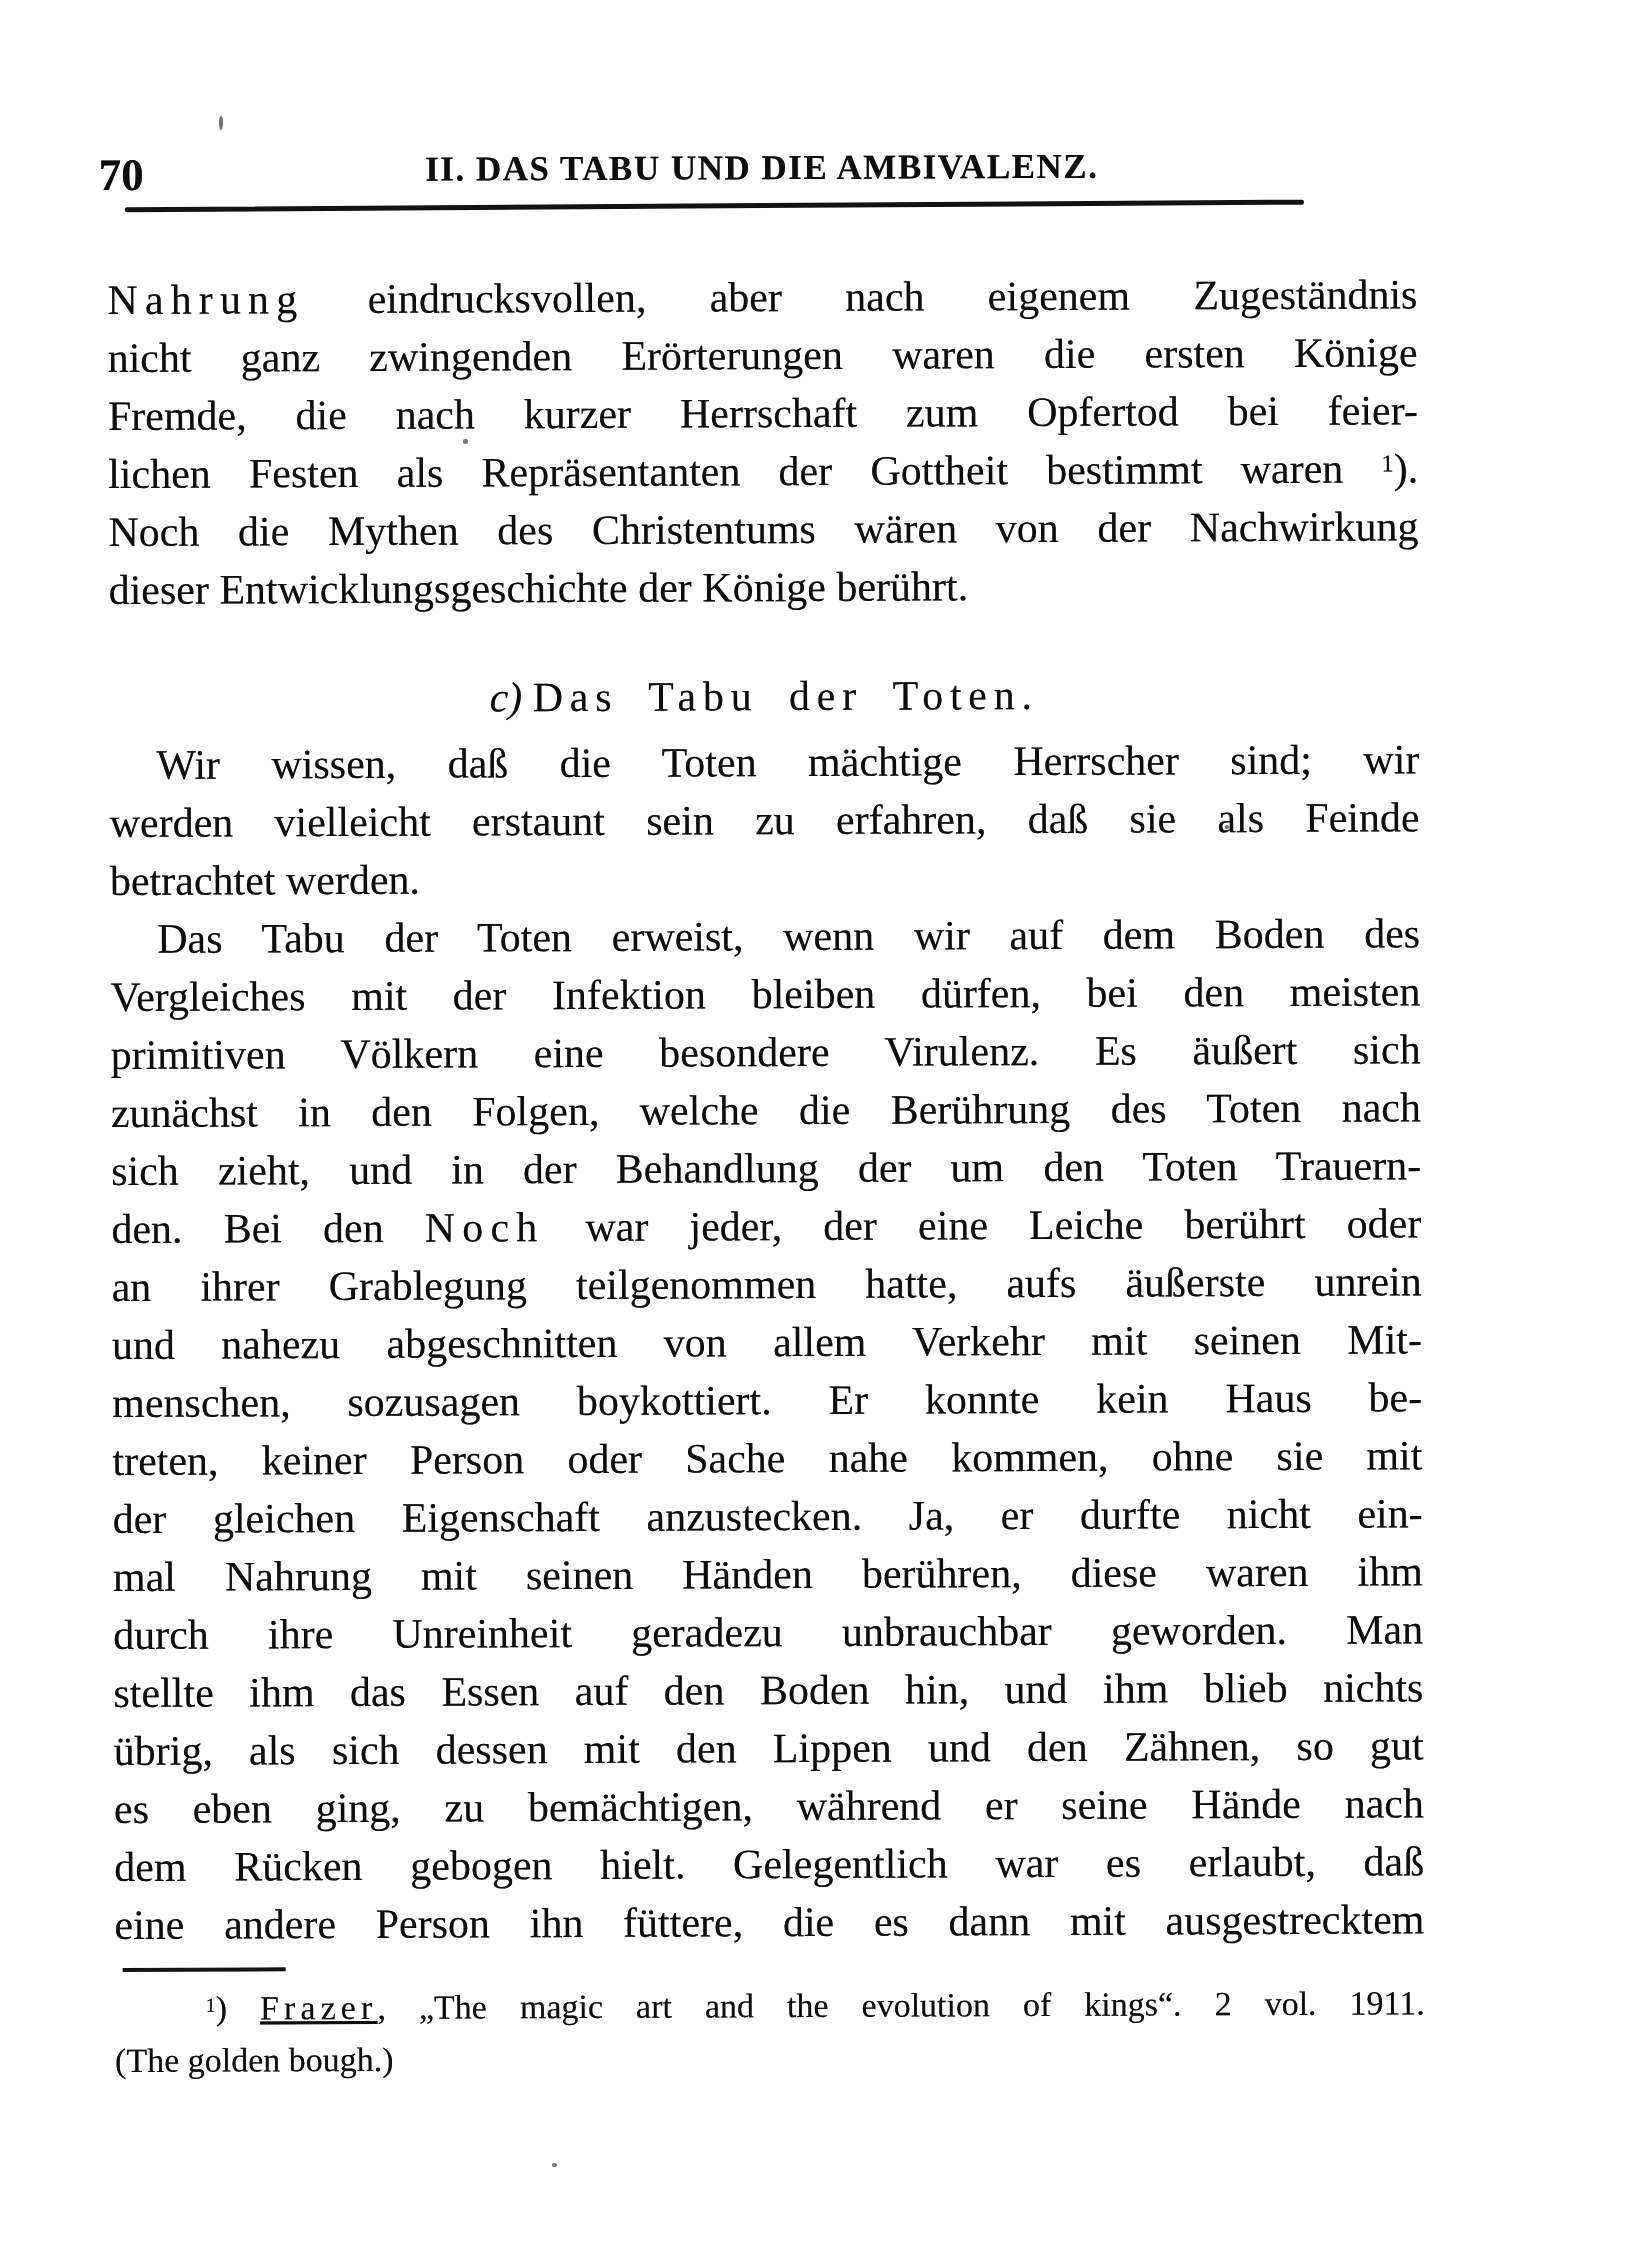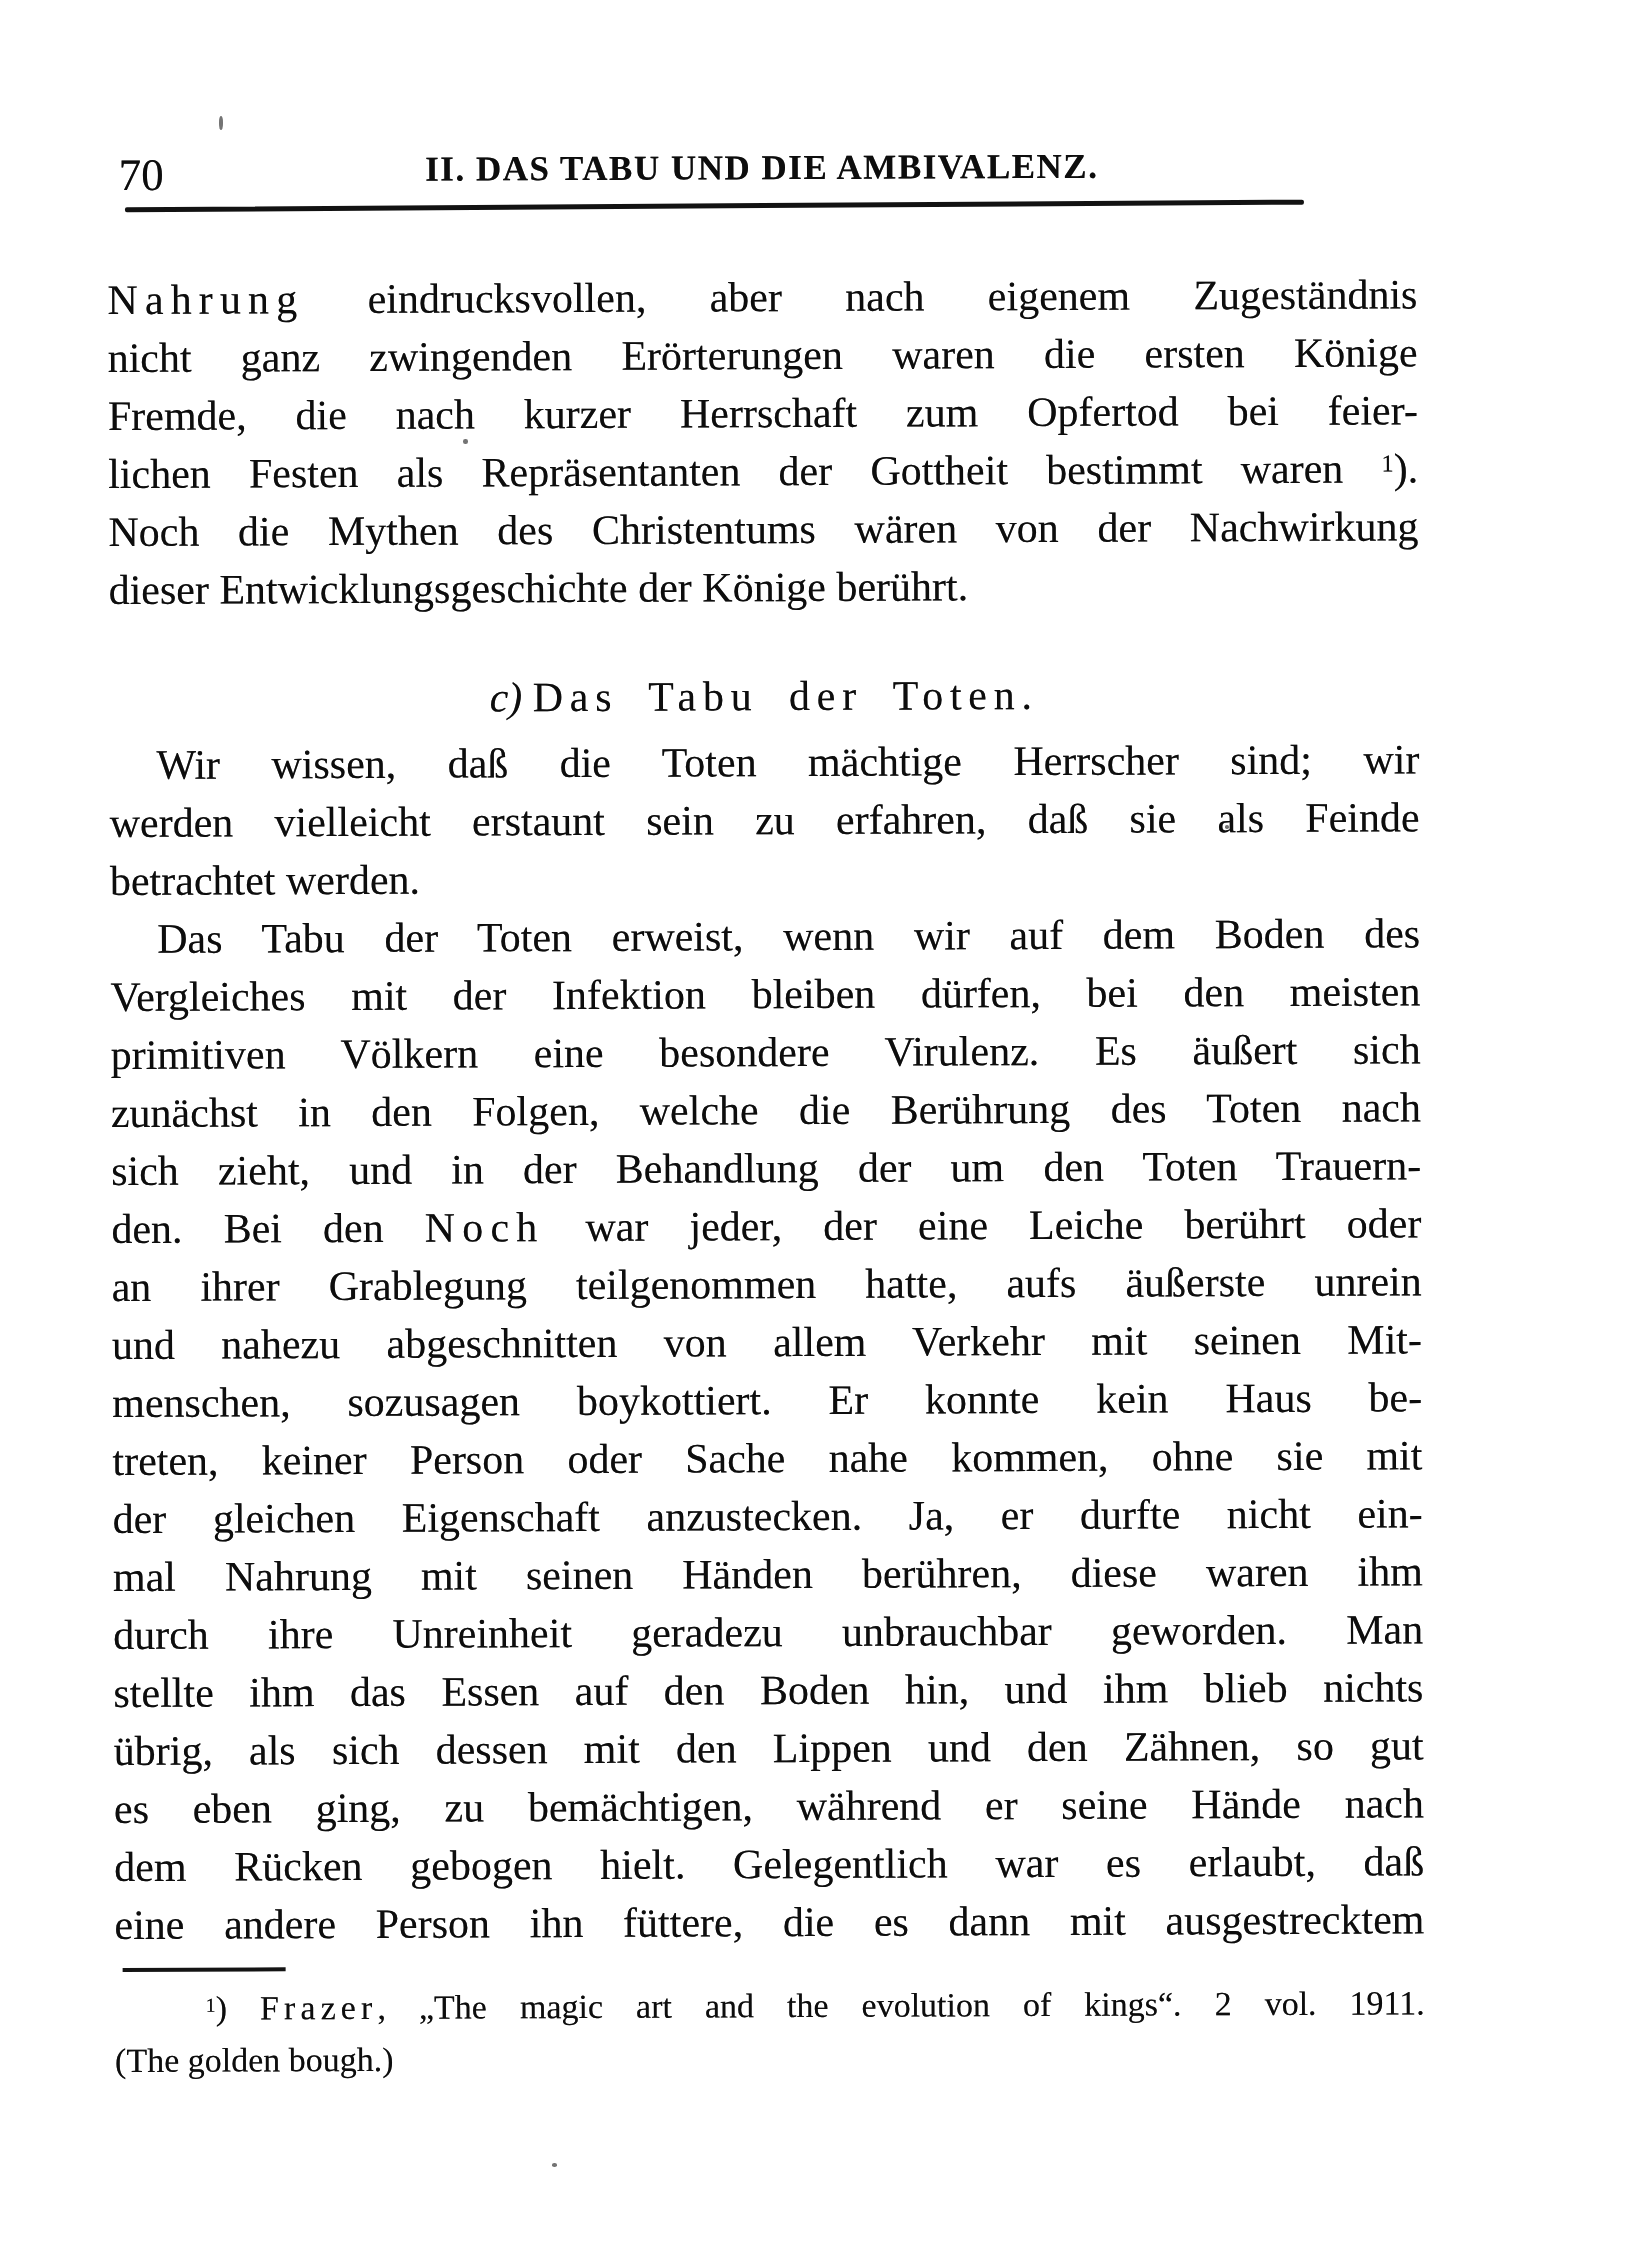--- a/index.html
+++ b/index.html
@@ -9,22 +9,22 @@
     background:#ffffff;
     overflow:hidden;
     font-family:"Liberation Serif","DejaVu Serif",serif;
     color:#0d0d0d;
   }
   .sheet{position:absolute;inset:0;transform:rotate(-0.25deg);transform-origin:50% 40%;}
   .ink{text-shadow:0 0 0.6px rgba(0,0,0,0.55);}
 
   
   .page-number{
-    position:absolute;left:122px;top:151px;
-    font-size:45px;line-height:43px;font-weight:normal;
+    position:absolute;left:102px;top:151px;
+    font-size:45px;line-height:43px;font-weight:bold;
   }
   .running-title{
     position:absolute;left:110px;top:148px;width:1310px;
     text-align:center;font-weight:bold;font-size:35px;line-height:39px;
     letter-spacing:1.5px;
   }
   .header-rule{
     position:absolute;left:128px;top:203px;width:1179px;height:4.9px;
     background:#121212;border-radius:2px;
     transform:rotate(-0.12deg);
@@ -58,21 +58,21 @@
     margin-top:13.8px;margin-left:7.9px;
     width:163px;height:3.9px;background:#141414;
   }
   .footnote{ margin-top:11.8px; }
   .fline{
     font-size:34px;line-height:52px;height:52px;
     text-align:justify;white-space:nowrap;
   }
   .fline.fill{ text-align-last:justify; -moz-text-align-last:justify; white-space:normal; }
   .fline.findent{ text-indent:91px; }
-  .fline .sperr{ letter-spacing:0.15em; }
+  .fline .sperr{ letter-spacing:0.15em;text-decoration:underline; }
 
   
   .speck{position:absolute;background:#2a2a2a;opacity:.65;border-radius:45%;}
   .speck.s1{left:219px;top:116px;width:3.9px;height:13.8px;}
   .speck.s2{left:463px;top:439px;width:4.9px;height:4.9px;}
   .speck.s3{left:1225px;top:825px;width:3.9px;height:3.9px;}
   .speck.s4{left:552px;top:2163px;width:4.9px;height:3.9px;}
 </style>
 </head>
 <body>

